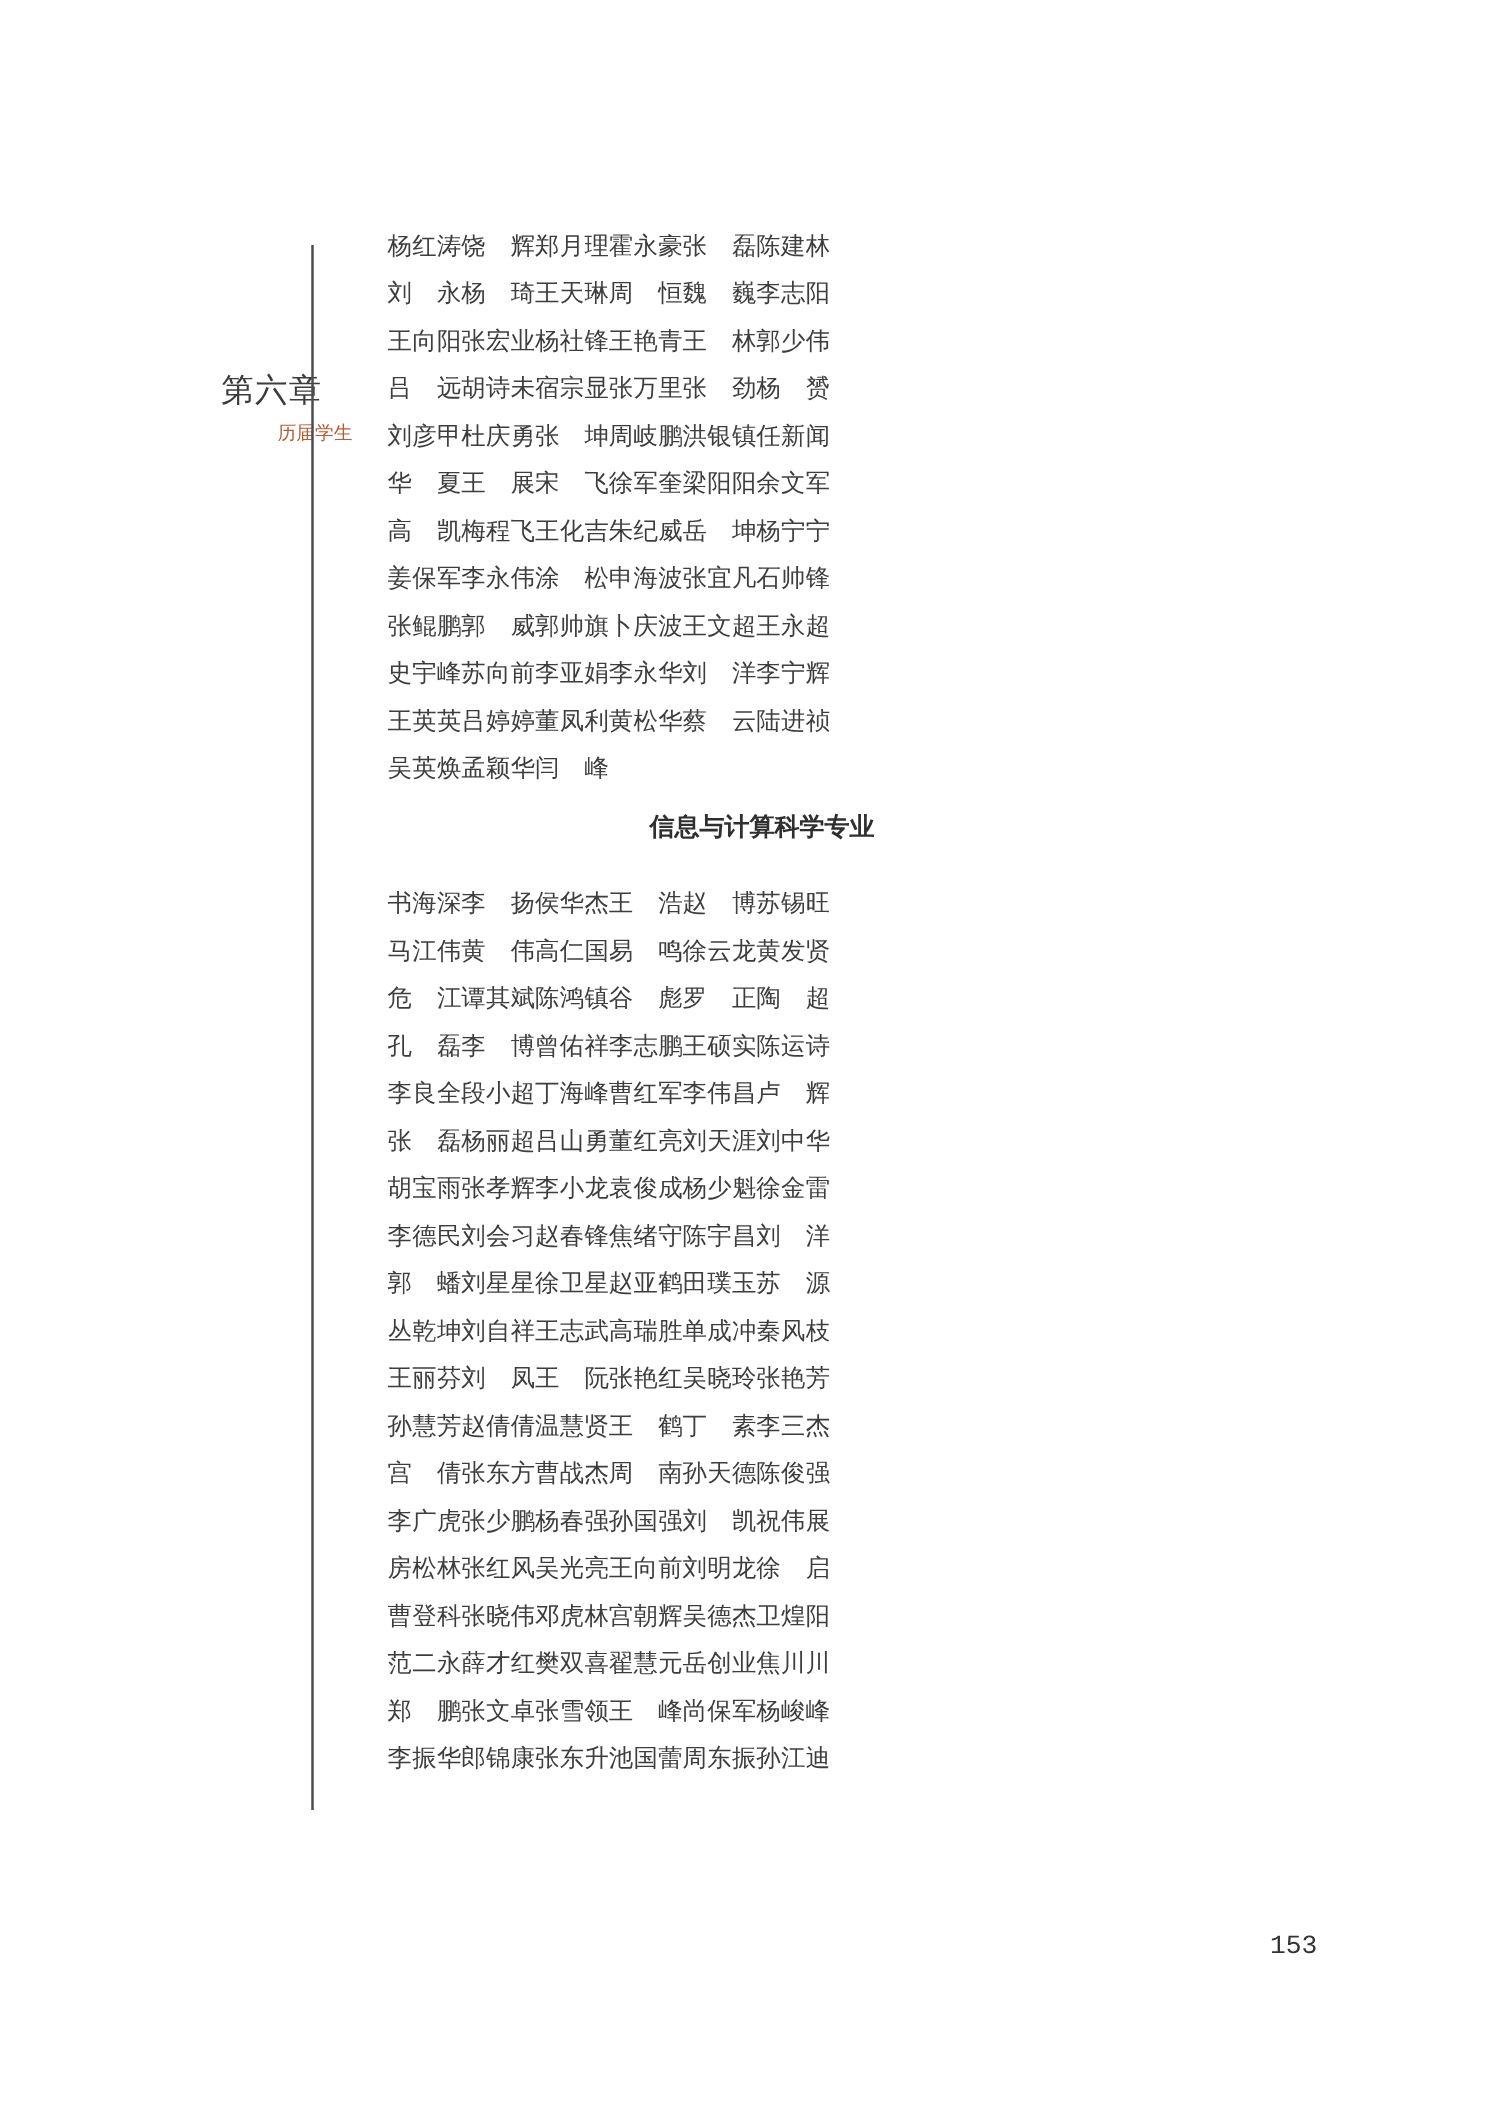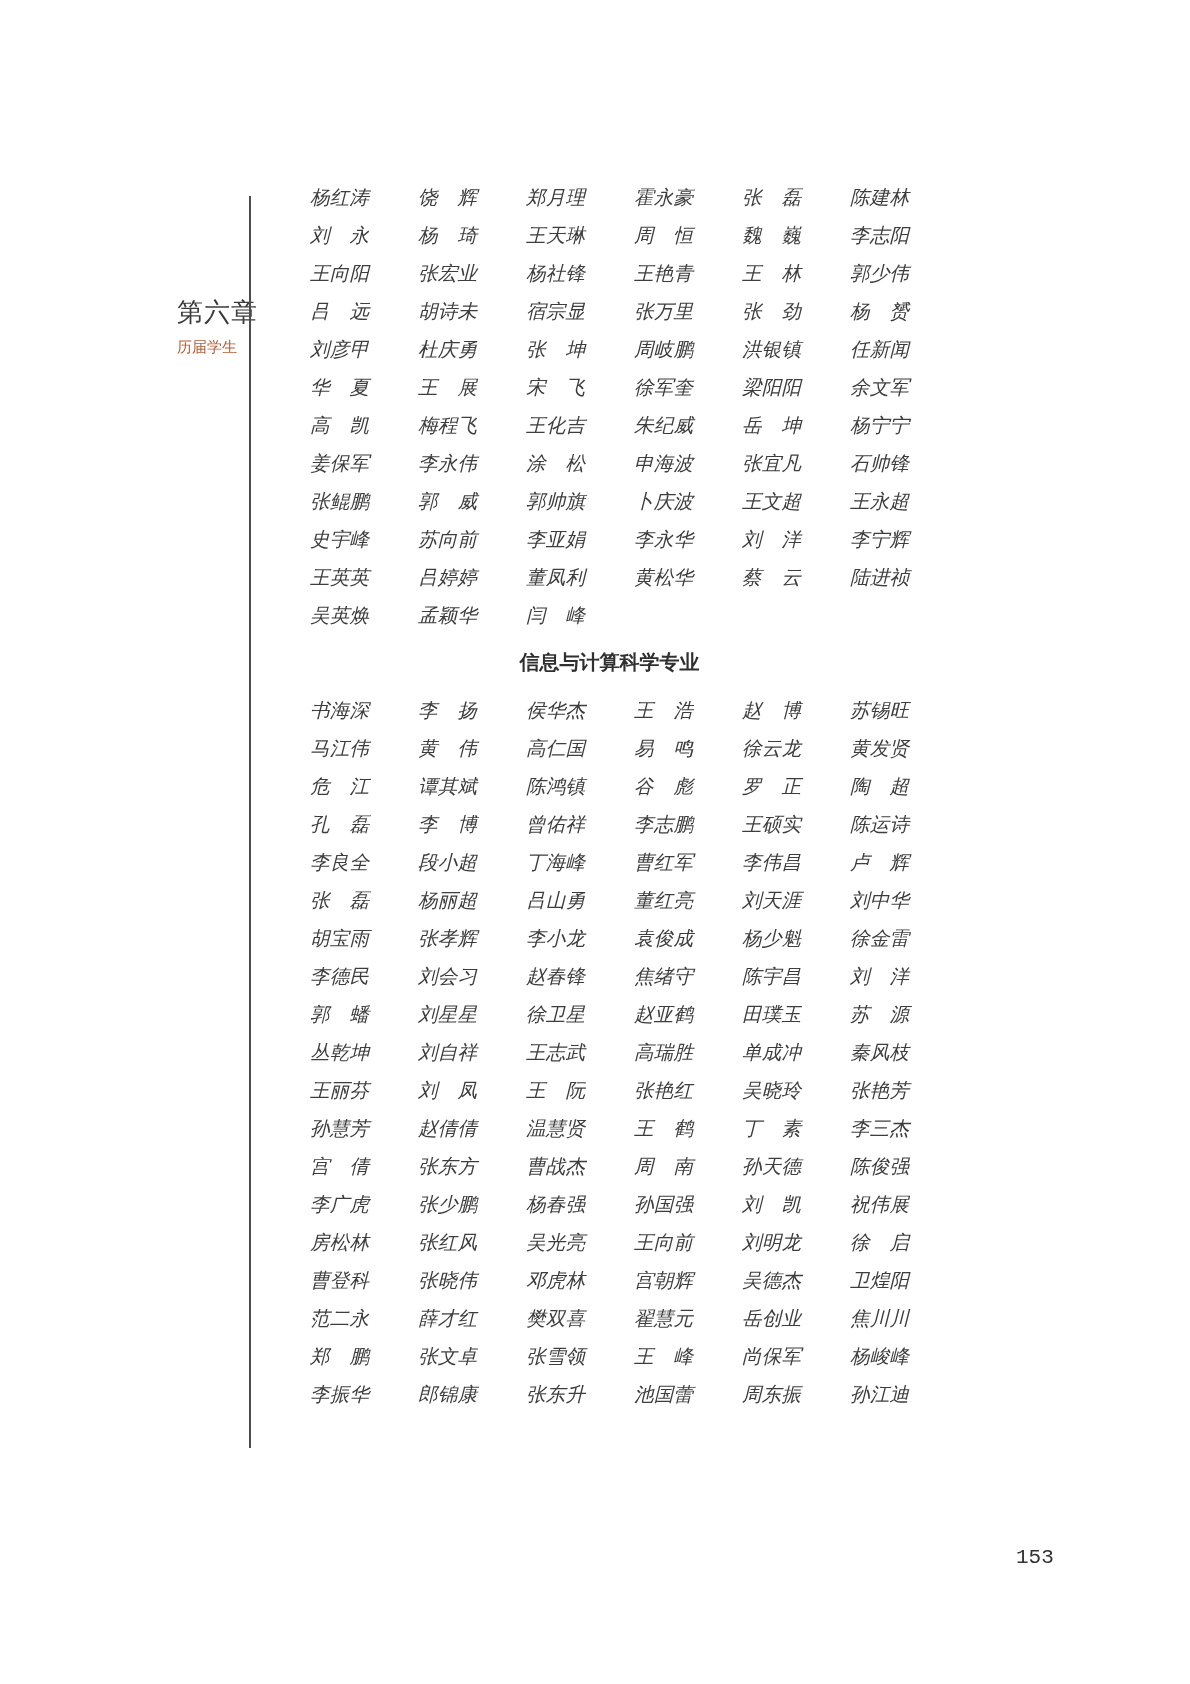--- a/index.html
+++ b/index.html
@@ -26,59 +26,57 @@
   .vrule{
     position:absolute;left:249px;top:196px;
     width:2px;height:1252px;background:#4d4d4d;
   }
   .content{
     position:absolute;left:310px;top:179px;width:640px;
   }
   .grid{
     display:grid;
     grid-template-columns:repeat(6,59px);
-    column-gap:49px;
     grid-auto-rows:38px;
-    font-style:italic;
   }
   .name{
     font-size:19.5px;
     line-height:38px;
     width:59px;
     text-align:justify;
     text-align-last:justify;
     white-space:nowrap;
     overflow:visible;
   }
   .section-title{
     width:599px; 
     text-align:center;
     font-family:"Liberation Sans","DejaVu Sans",sans-serif;
     font-weight:bold;
     font-size:20px;
     line-height:38px;
     margin-top:8px;
-    margin-bottom:11px;
+    margin-bottom:24px;
     color:#2f2f2f;
   }
   .pageno{
     position:absolute;left:1016px;top:1546px;
     font-size:21px;color:#333333;
     font-family:Liberation Mono, monospace;
     text-align:center;
   }
 </style>
 </head>
 <body>
 
 <div class="page">
 
   <aside class="sidebar">
     <div class="chapter">第六章</div>
-    <div class="chapter-sub" style="color: rgb(182, 92, 53);">历届学生</div>
+    <div class="chapter-sub" style="color: rgb(182, 92, 53); margin-left: 45px;">历届学生</div>
   </aside>
 
   <div class="vrule"></div>
 
   <main class="content">
     <div id="sections">
         <div class="grid">
           <span class="name">杨红涛</span>
           <span class="name">饶辉</span>
           <span class="name">郑月理</span>

